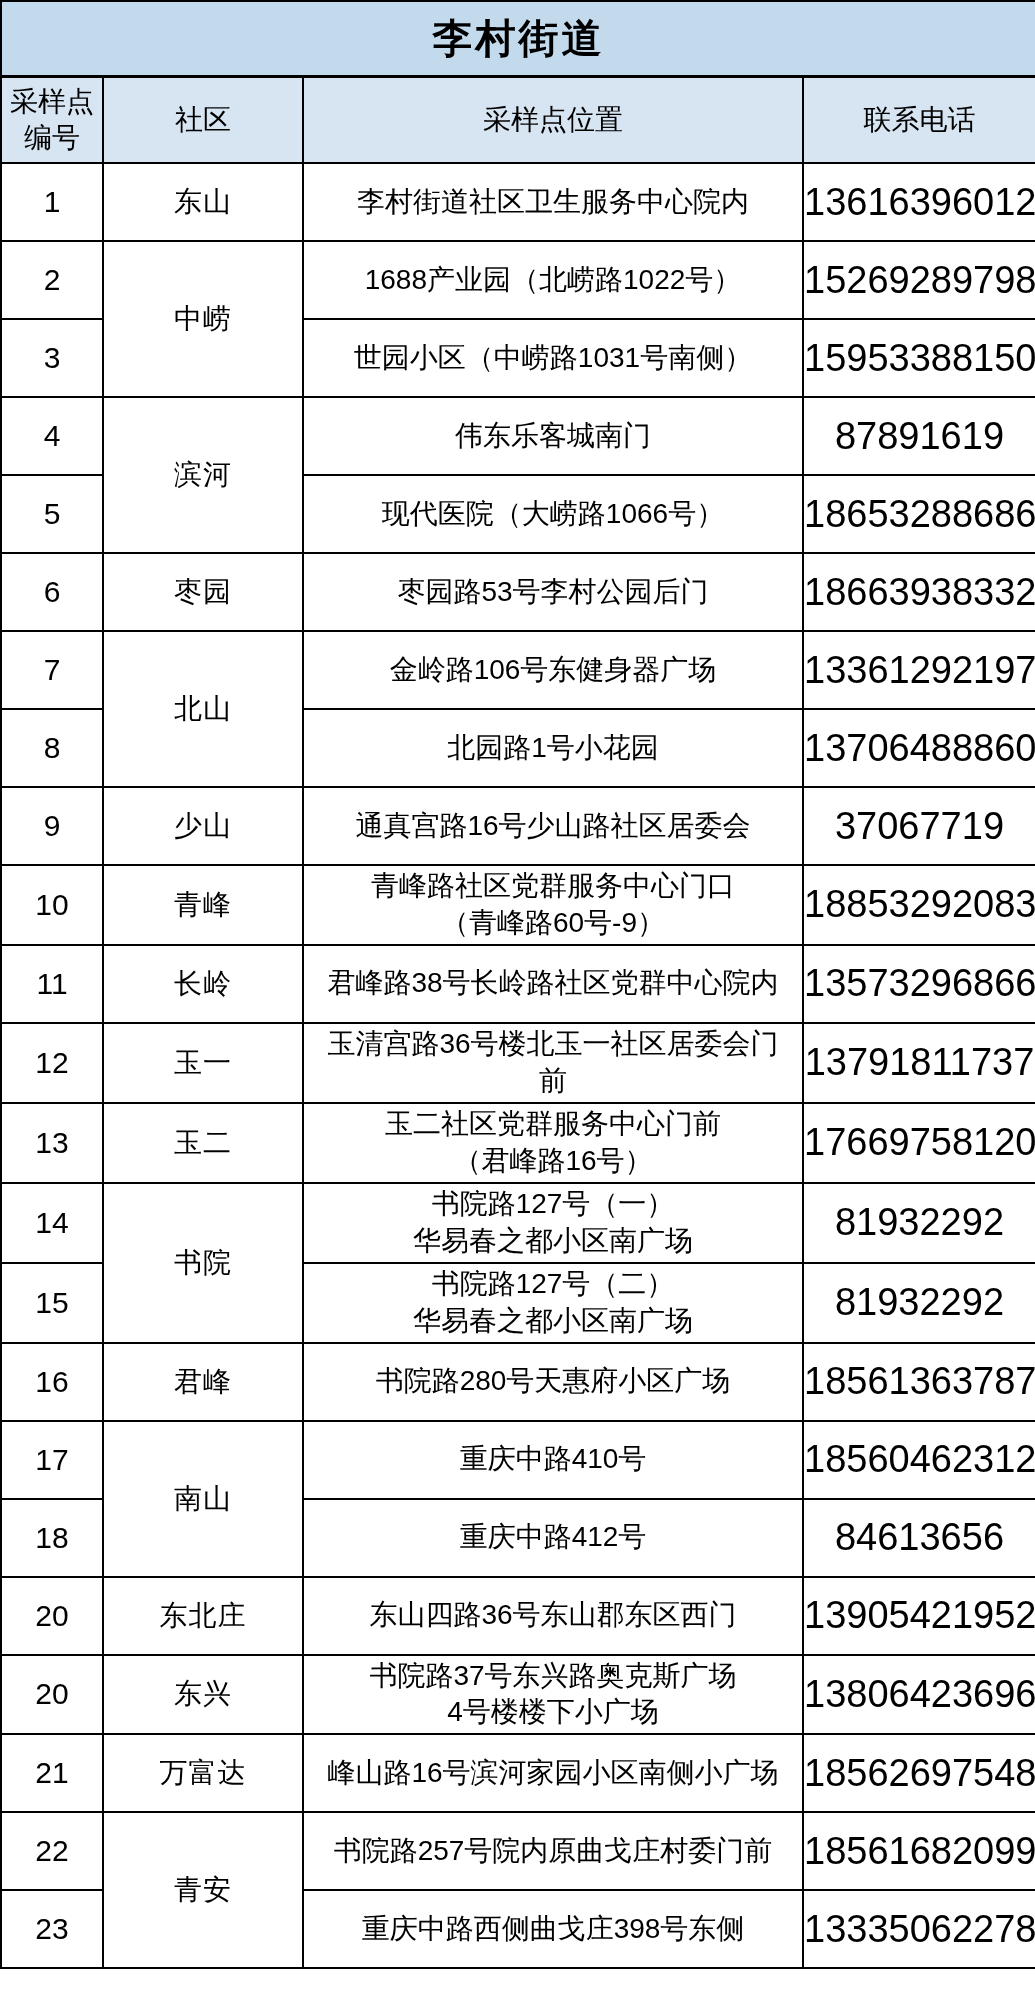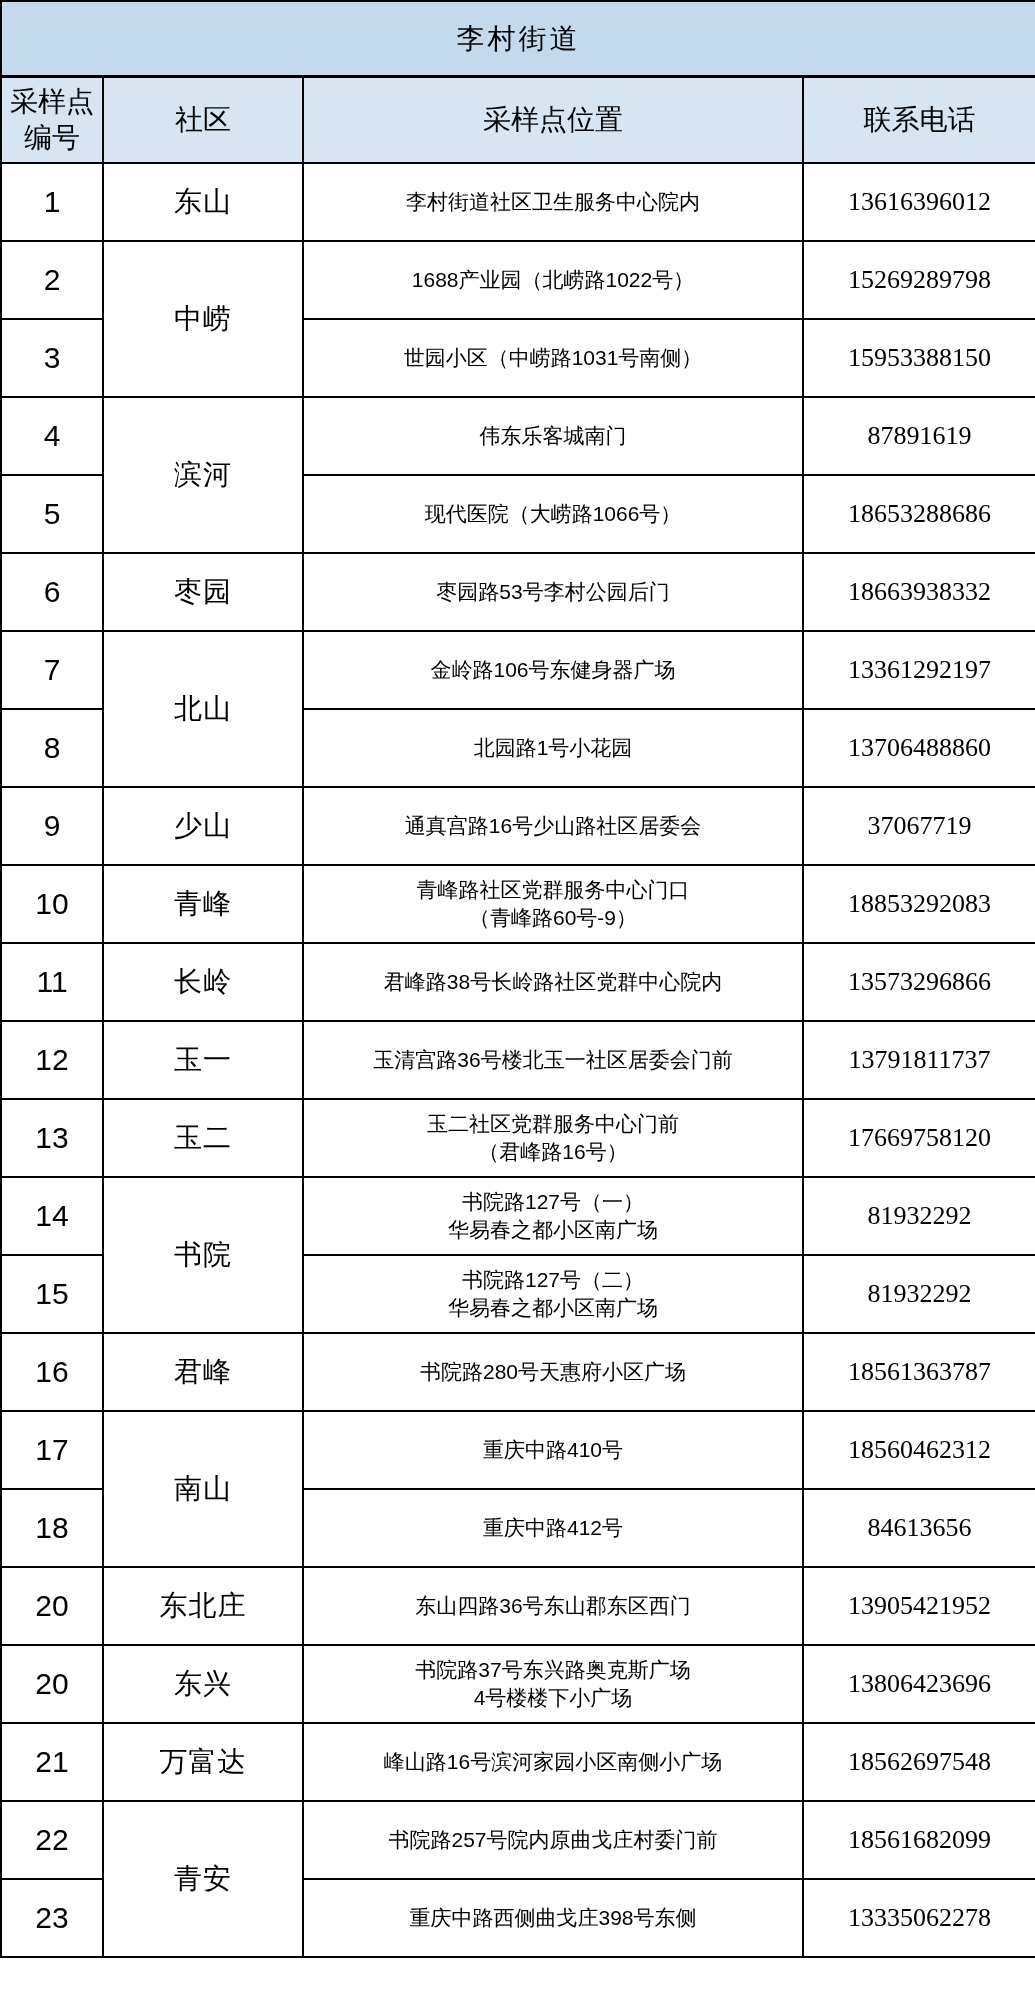--- a/index.html
+++ b/index.html
@@ -22,22 +22,22 @@
   td, th {
     border: 2px solid var(--border, #000000);
     text-align: center;
     vertical-align: middle;
     padding: 0;
     overflow: hidden;
   }
   .title-cell {
     background: var(--title-bg, #C3D9EC);
     height: 73px;
-    font-size: 28px;
-    font-weight: normal;
+    font-size: 40px;
+    font-weight: bold;
     letter-spacing: 3px;
     border-bottom: 3px solid var(--border, #000000);
   }
   .header-row th {
     background: var(--header-bg, #D7E5F2);
     height: 80px;
     font-size: 28px;
     font-weight: 400;
     line-height: 1.3;
   }
@@ -45,28 +45,27 @@
   tr.data-row { height: 78px; }
   td.num {
     font-size: 30px;
   }
   td.community {
     font-size: 28px;
     letter-spacing: 1px;
     margin-top: 21px;
   }
   td.location {
-    font-size: 21px;
+    font-size: 28px;
     white-space: pre-line;
     line-height: 1.32;
     padding: 2px 18px;
   }
   td.phone {
-    font-size: 26px;
-    font-family: Liberation Serif, serif;
+    font-size: 38px;
   }
 </style>
 </head>
 <body>
 
 <table>
   <colgroup>
     <col class="c1">
       <col class="c2">
       <col class="c3">

